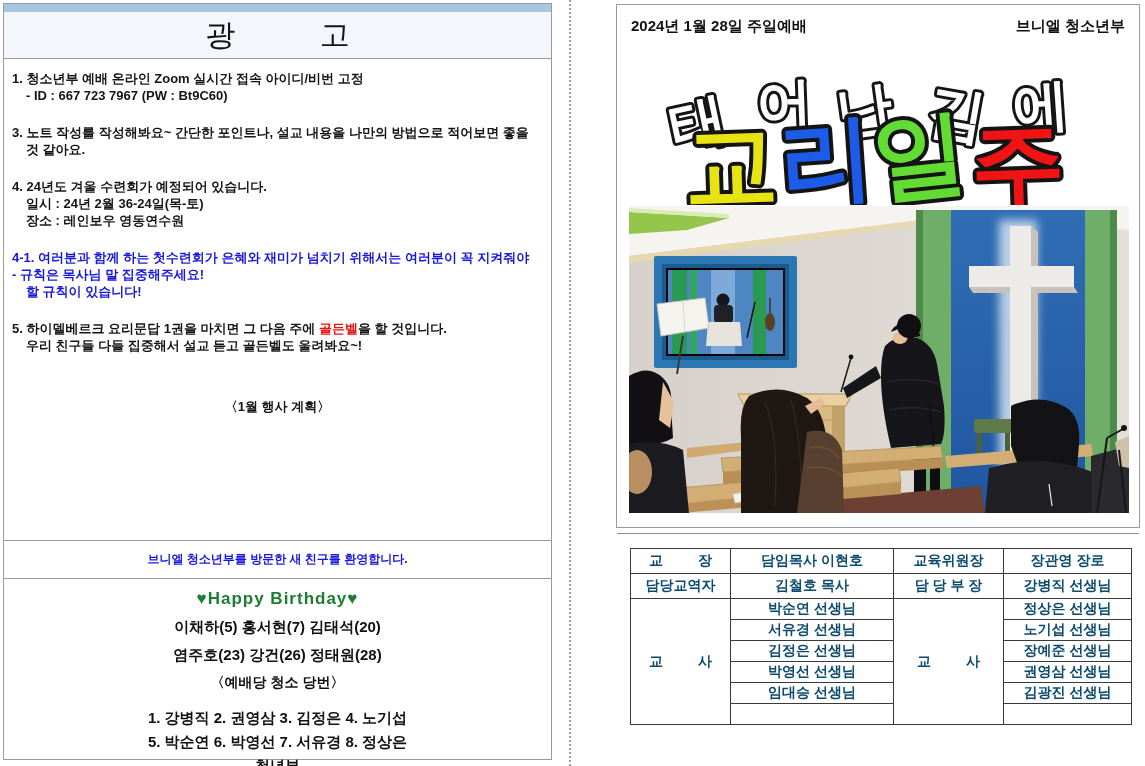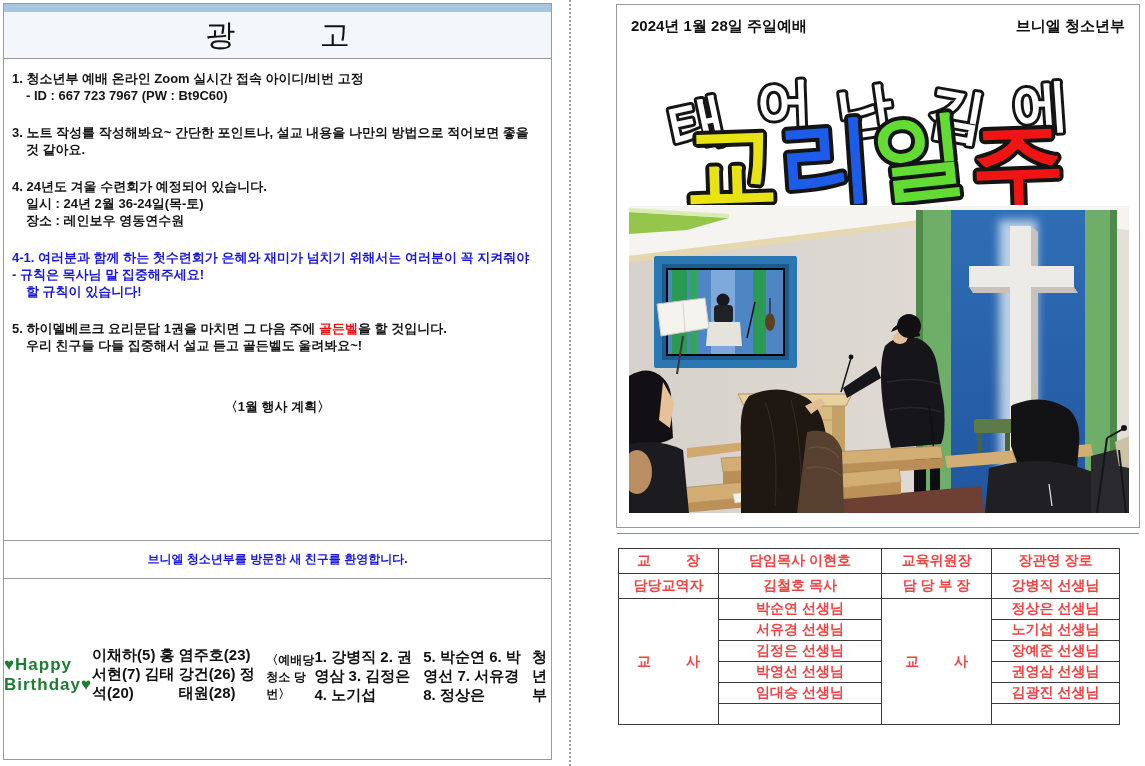--- a/index.html
+++ b/index.html
@@ -21,38 +21,38 @@
     padding:10px 8px 0 8px;font-size:13px;font-weight:700;color:#151515;line-height:17px;overflow:hidden;}
   .lp-body .grp{margin-bottom:20px;}
   .lp-body .ln{white-space:nowrap;}
   .lp-body .ind{padding-left:14px;}
   .grp-blue{color:var(--blue-text);}
   .red{color:var(--red-text);}
   .event-plan{margin-top:44px;text-align:center;font-weight:700;}
   .lp-welcome{position:absolute;left:0;top:536px;width:100%;height:38px;border-top:1px solid var(--page-border);
     box-sizing:border-box;text-align:center;line-height:37px;font-size:12px;font-weight:bold;color:var(--blue-text);}
   .lp-birthday{position:absolute;left:0;top:574px;width:100%;height:183px;border-top:1px solid var(--page-border);
-    box-sizing:border-box;display:flex;flex-direction:row;align-items:center;padding-top:18px;
-    font-weight:bold;color:#111;justify-content:center;}
+    box-sizing:border-box;display:flex;flex-direction:column;align-items:center;padding-top:10px;
+    font-weight:bold;color:#111;}
   .bd-title{color:var(--green-text);font-size:17px;letter-spacing:1px;margin-bottom:9px;}
   .bd-line{font-size:15px;margin-bottom:9px;}
-  .bd-clean-title{font-size:12px;margin-bottom:3px;}
+  .bd-clean-title{font-size:14px;margin-bottom:17px;}
   .bd-clean{font-size:15px;margin-bottom:5px;}
 
   
   .rp-header{position:absolute;left:0;top:0;width:100%;box-sizing:border-box;
     padding:12px 14px 0 14px;display:flex;justify-content:space-between;
     font-size:15px;font-weight:bold;color:#111;}
   .rp-title-art{position:absolute;left:0;top:36px;width:524px;height:164px;}
   .rp-title-art text{font-family:"Liberation Sans","DejaVu Sans",sans-serif;font-weight:bold;
     paint-order:stroke fill;stroke-linejoin:round;text-anchor:middle;}
   .rp-photo{position:absolute;left:12px;top:201px;width:500px;height:307px;}
   .rp-divider{position:absolute;left:0;top:528px;width:100%;height:0;border-top:1px solid #8a8f94;}
-  .rp-table{position:absolute;left:1px;top:543px;width:501px;border-collapse:collapse;table-layout:fixed;
-    font-size:14px;font-weight:bold;color:#ef4444;}
+  .rp-table{position:absolute;left:13px;top:543px;width:501px;border-collapse:collapse;table-layout:fixed;
+    font-size:14px;font-weight:bold;color:#0c4a6e;}
   .rp-table td{border:1px solid var(--table-border);text-align:center;vertical-align:middle;padding:0;overflow:hidden;}
   .rp-table .lbl{white-space:pre;}
   .r-hd{height:25px;}
   .r-tc{height:21px;}
 </style>
 </head>
 <body>
 
 <div class="canvas">
 

